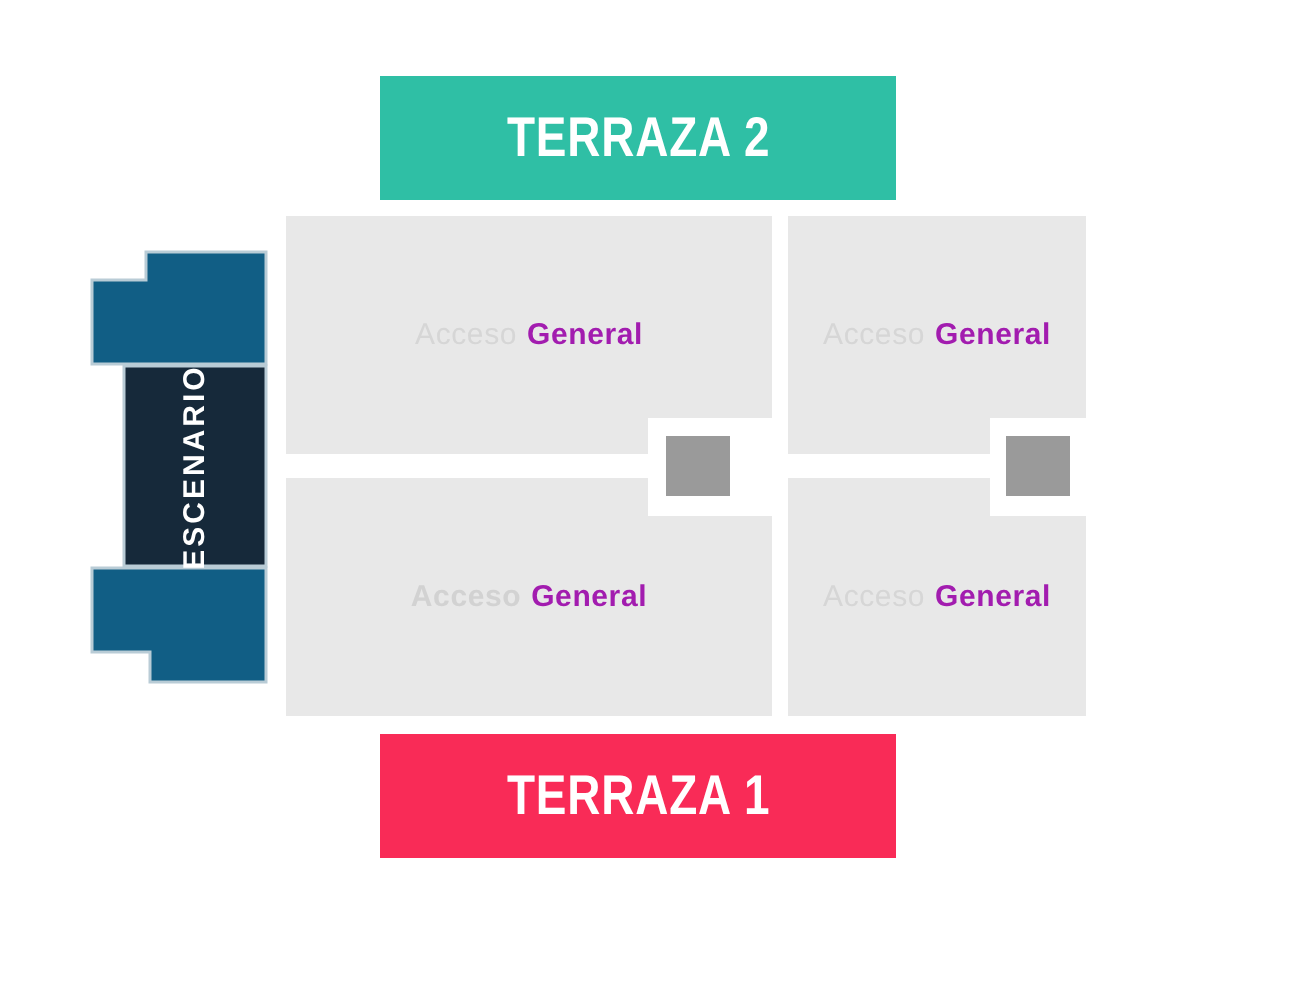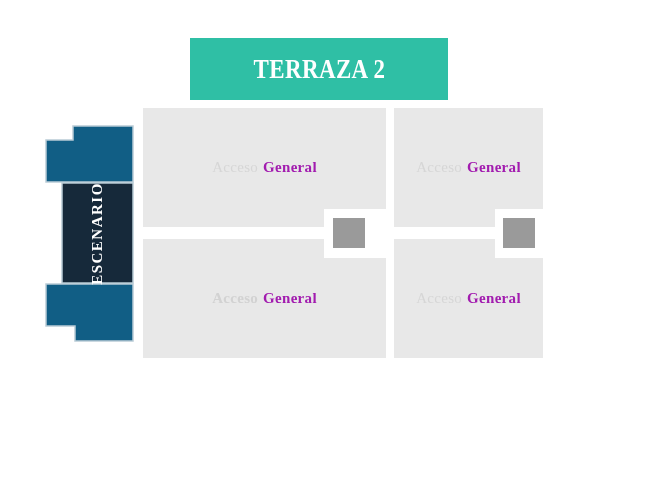--- a/index.html
+++ b/index.html
@@ -7,21 +7,20 @@
     padding: 0;
     background: #ffffff;
     font-family: "Liberation Sans", sans-serif;
   }
   .viewport {
     position: relative;
     width: 647px;
     height: 497px;
     background: #ffffff;
     overflow: hidden;
-    font-family: Liberation Serif, serif;
   }
 
   
   .banner {
     position: absolute;
     left: 190px;
     width: 258px;
     height: 62px;
     display: flex;
     align-items: center;
@@ -147,14 +146,17 @@
   </div>
 
   <div class="section s-br">
     <span class="w1">Acceso</span>
       <span class="w2">General</span>
   </div>
 
   <div class="sq sq-left"></div>
   <div class="sq sq-right"></div>
 
+  <div class="banner banner-bottom">
+    <span class="banner-label">TERRAZA 1</span>
+  </div>
 
 </div>
 
 </body></html>

